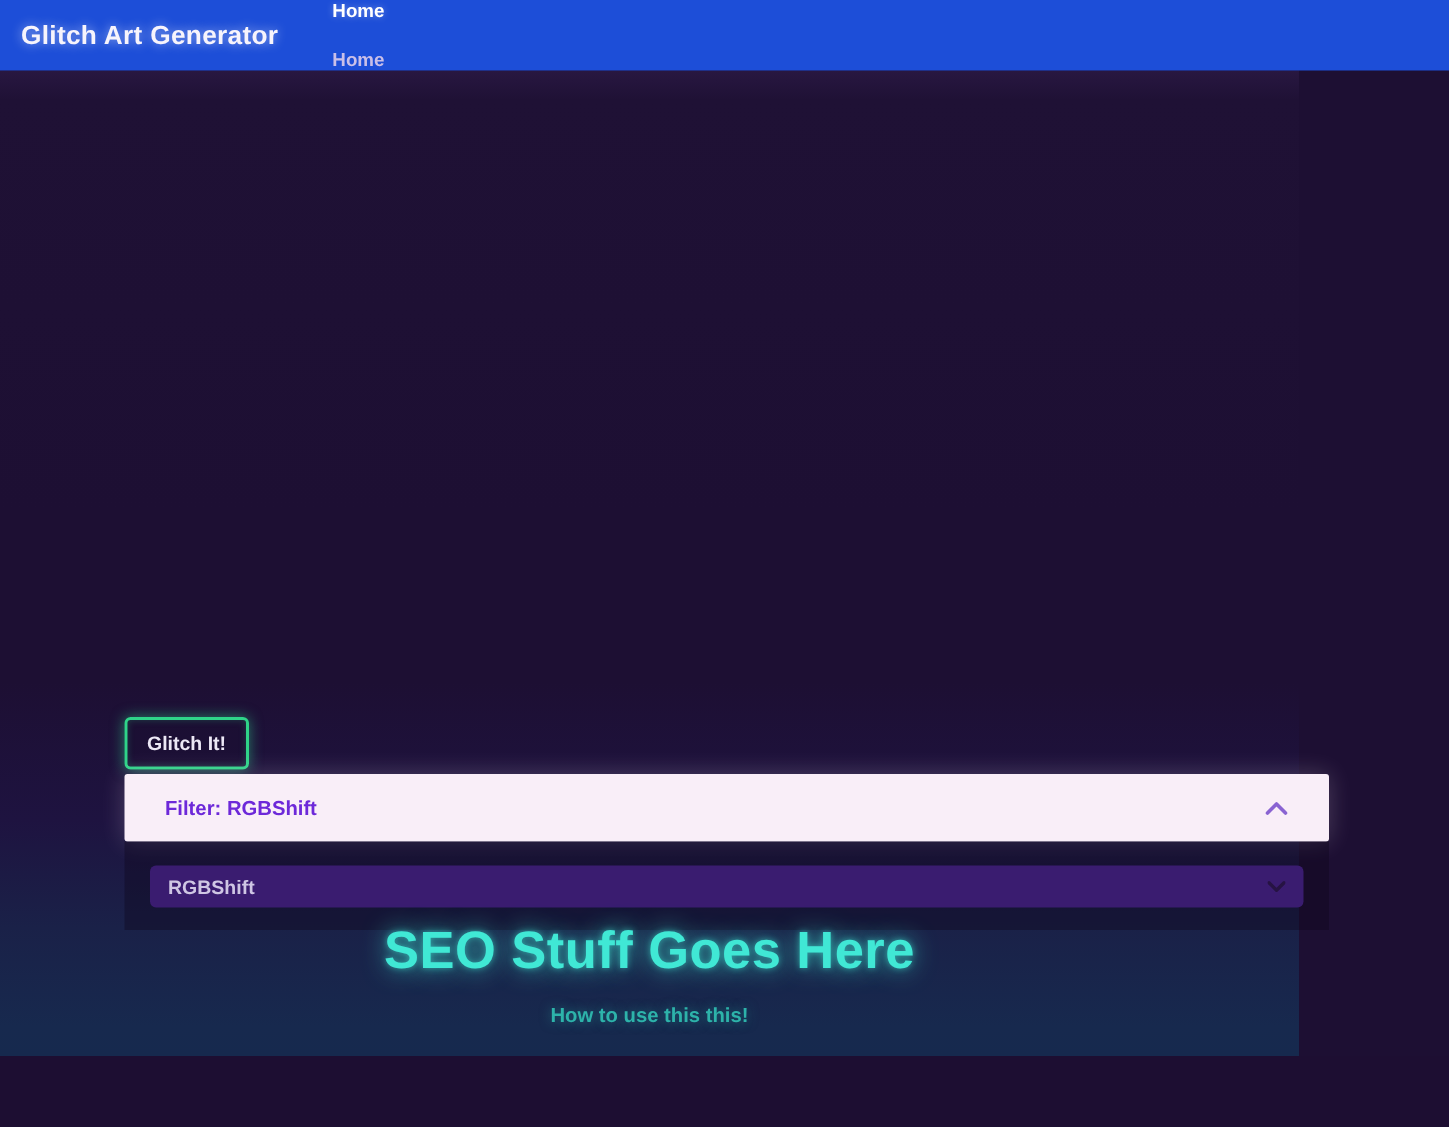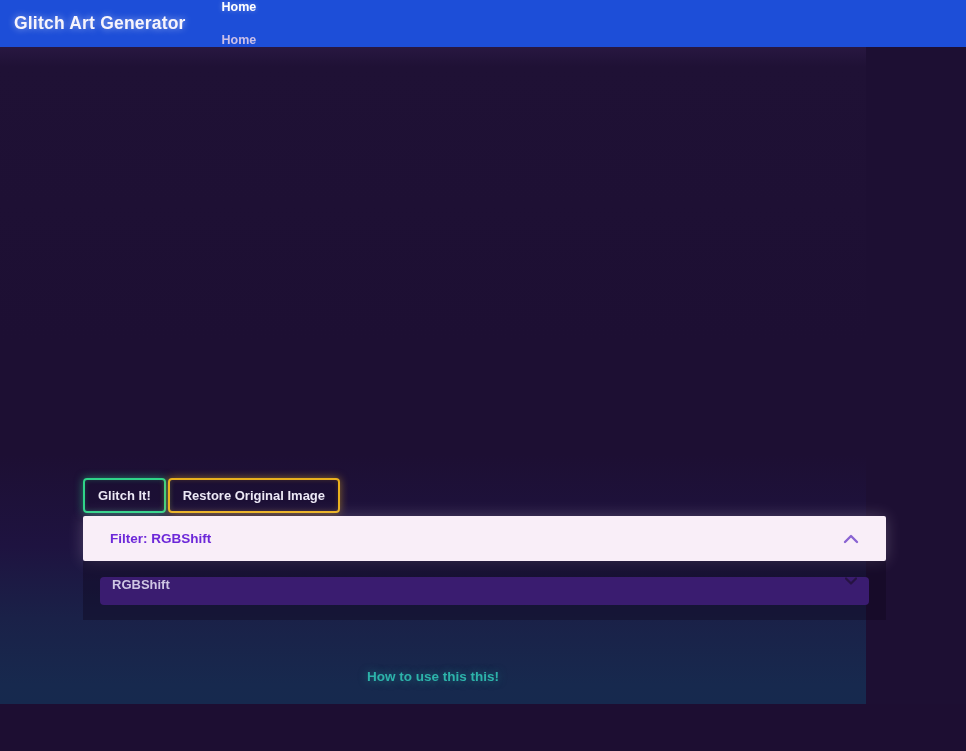--- a/index.html
+++ b/index.html
@@ -68,21 +68,21 @@
     padding:0 27px; cursor:pointer;
     box-shadow:0 0 16px rgba(249,238,248,.22);
   }
   .acc-label { color:#6d28d9; font-size:13.5px; font-weight:700; }
   .chevron-up { width:16px; height:10px; display:block; }
   .acc-body { height:59px; background:rgba(13,4,26,.38); position:relative; }
 
   .filter-select {
     position:absolute; left:17px; top:16px; width:769px; height:28px;
     background:#3a1c70; border-radius:4px;
-    display:flex; justify-content:space-between;
+    display:flex; align-items:center; justify-content:space-between;
     padding:0 12px; cursor:pointer;
   }
   .select-value { color:#cfc6e4; font-size:13px; font-weight:700; }
   .chevron-down { width:12px; height:8px; display:block; }
 
   
   .seo-title {
     position:absolute; left:0; top:567px; width:100%;
     text-align:center; font-size:35px; font-weight:700;
     color:#40e8d5; letter-spacing:.3px;
@@ -109,37 +109,37 @@
   <nav class="nav">
     <span class="nav-link">Home</span>
     <span class="nav-link muted">Home</span>
   </nav>
 </header>
 
 <main class="main-area">
 
   <div class="btn-row">
     <button class="ctl-btn btn-glitch">Glitch It!</button>
-    <button class="ctl-btn btn-restore">Restore Original Image</button>
   </div>
 
   <div class="accordion">
     <div class="acc-header">
       <span class="acc-label">Filter: RGBShift</span>
       <svg class="chevron-up" viewBox="0 0 16 10" fill="none">
         <polyline points="2,8 8,2 14,8" stroke="#8a63d2" stroke-width="2.4" stroke-linecap="round" stroke-linejoin="round"></polyline>
       </svg>
     </div>
     <div class="acc-body">
       <div class="filter-select">
         <span class="select-value">RGBShift</span>
         <svg class="chevron-down" viewBox="0 0 12 8" fill="none">
           <polyline points="1,1.5 6,6.5 11,1.5" stroke="#261343" stroke-width="2.2" stroke-linecap="round" stroke-linejoin="round"></polyline>
         </svg>
       </div>
     </div>
   </div>
 
+  <h1 class="seo-title">SEO Stuff Goes Here</h1>
   <div class="howto-link">How to use this this!</div>
 
 </main>
 
 <footer class="app-footer"></footer>
 
 </body></html>

